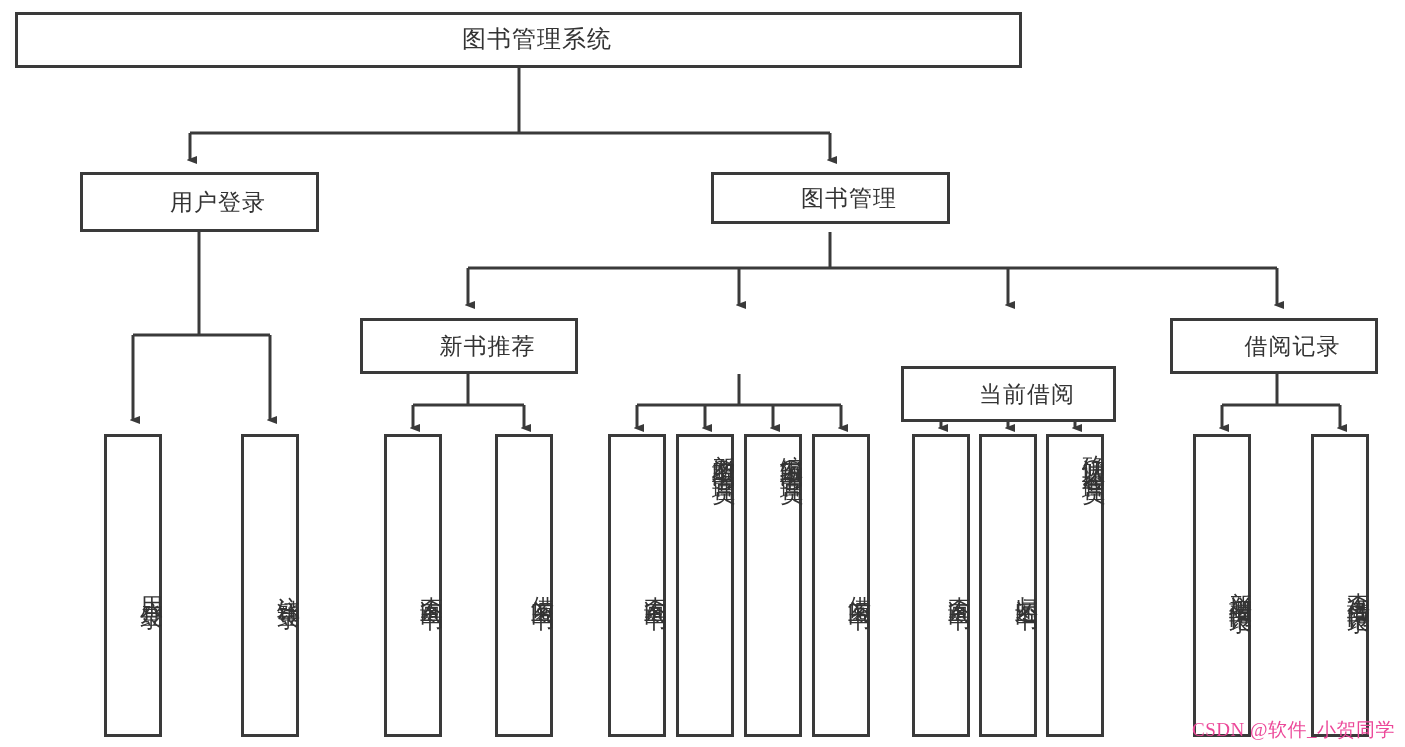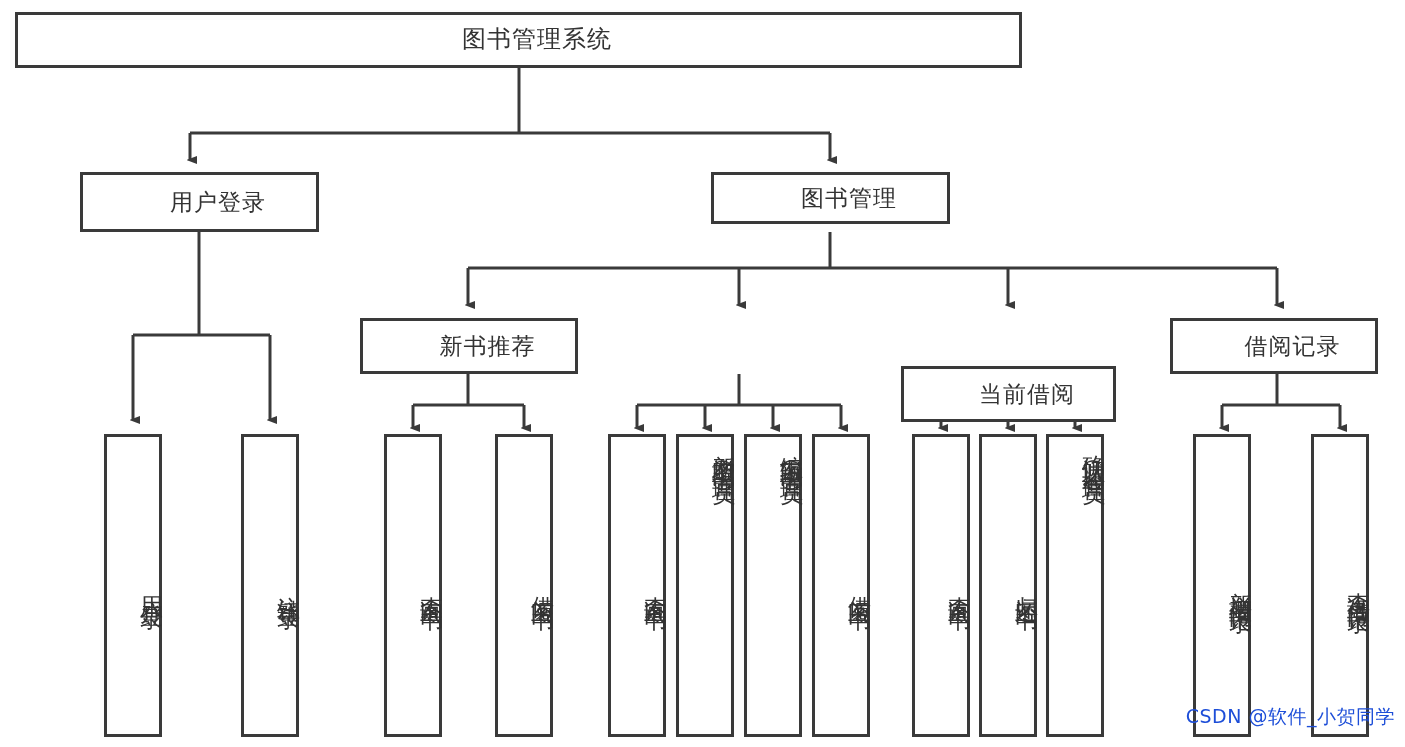--- a/index.html
+++ b/index.html
@@ -56,25 +56,26 @@
     line-height: 1;
     white-space: nowrap;
     display: block;
   }
   .node.vert.mid {
     align-items: center;
   }
   .watermark {
     position: absolute;
     right: 10px;
-    bottom: 17px;
+    bottom: 4px;
     font-size: 19px;
-    color: #1d4ed8;
+    color: #ec4899;
     letter-spacing: 0.5px;
     white-space: nowrap;
+    font-family: Liberation Serif, serif;
   }
 </style>
 </head>
 <body>
 
 <div id="canvas">
 
   <svg id="edges" viewBox="0 0 1405 747">
     <defs>
       <marker id="arrow" markerWidth="10" markerHeight="10" refX="4" refY="7" orient="auto" markerUnits="userSpaceOnUse">

